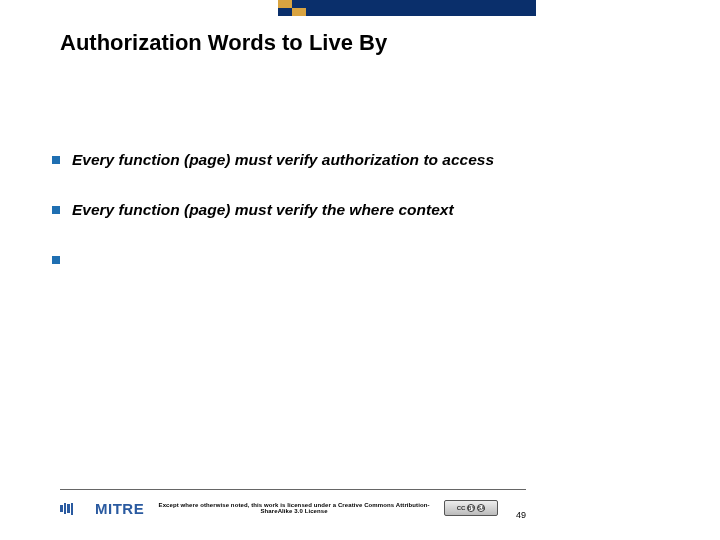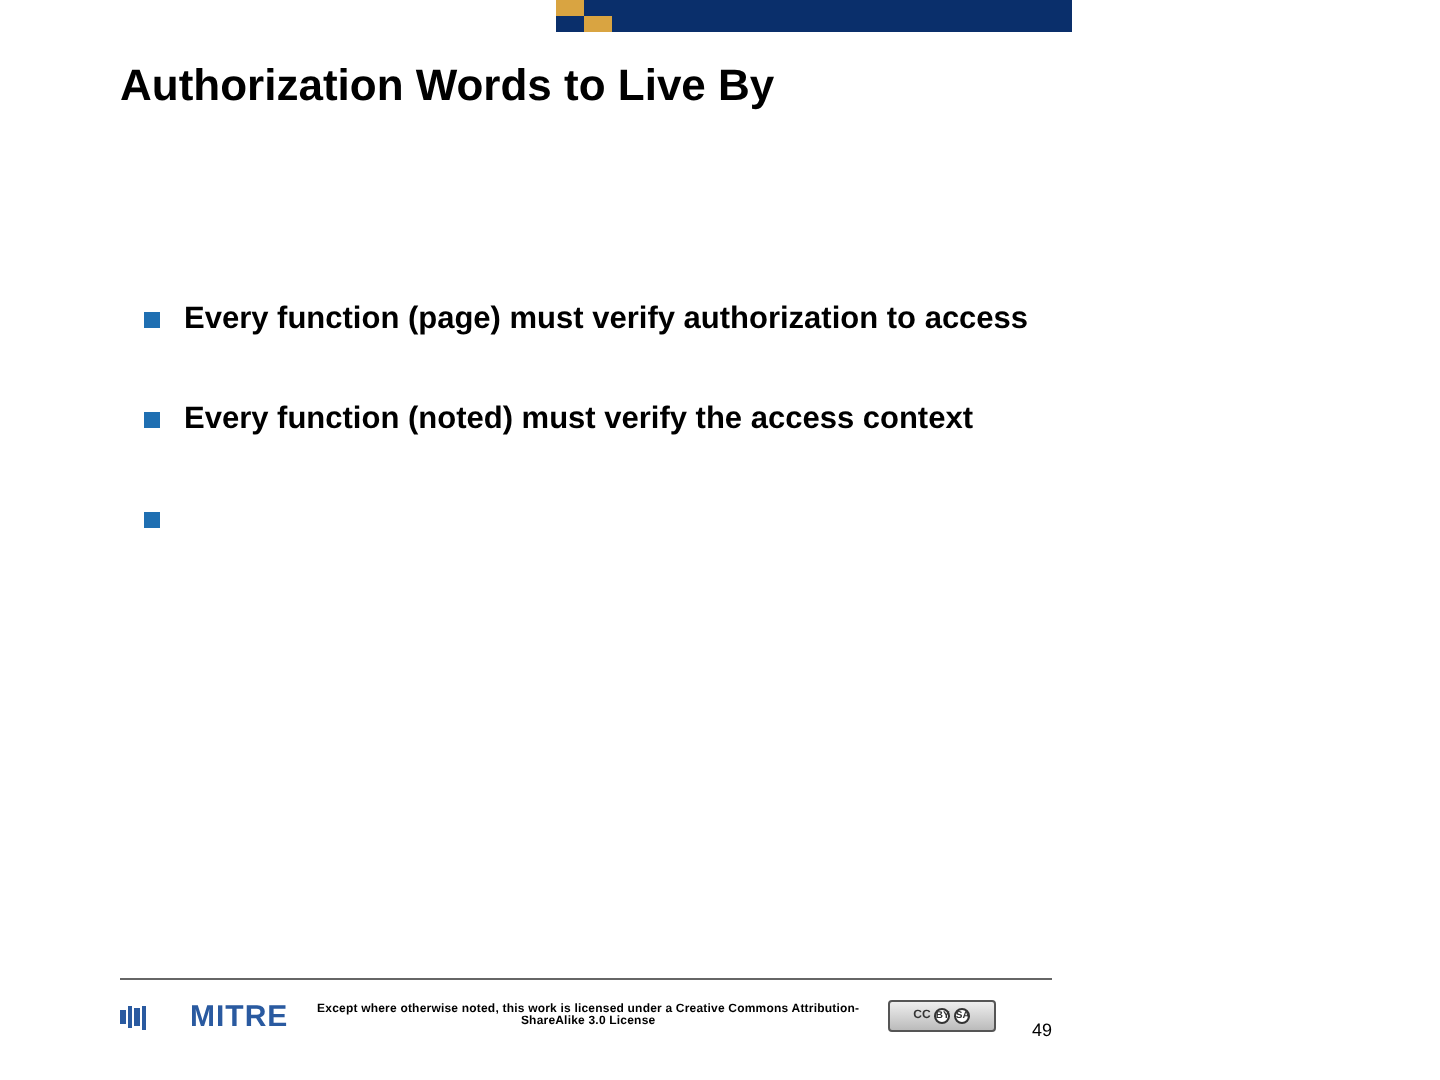--- a/index.html
+++ b/index.html
@@ -4,21 +4,21 @@
 <style>
   * { margin: 0; padding: 0; box-sizing: border-box; }
   html, body { width: 720px; height: 540px; font-family: Arial, Helvetica, sans-serif; background: #fff; }
   .slide { position: relative; width: 576px; height: 540px; background: #fff; }
   .accent-bars { position: absolute; top: 0; right: 40px; display: flex; }
   .accent-top { display: flex; flex-direction: column; }
   .bar-row { display: flex; }
   .sq { width: 14px; height: 8px; }
   .navy-block { width: 230px; height: 16px; background: #0a2f6b; }
   .title { position: absolute; top: 30px; left: 60px; font-size: 22px; font-weight: bold; color: #000; }
-  .body { position: absolute; top: 150px; left: 72px; right: 60px; }
+  .body { position: absolute; top: 150px; left: 52px; right: 60px; font-style: italic; }
   .bullet-item { display: flex; align-items: flex-start; margin-bottom: 30px; }
   .bullet-square { width: 8px; height: 8px; background: #1f6fb2; margin-top: 6px; margin-right: 12px; flex-shrink: 0; }
   .bullet-text { font-size: 15.5px; font-weight: bold; color: #000; line-height: 1.3; }
   .footer-line { position: absolute; left: 60px; right: 50px; bottom: 50px; height: 1px; background: #666; }
   .footer { position: absolute; left: 60px; right: 50px; bottom: 18px; height: 28px; display: flex; align-items: center; }
   .logo { display: flex; align-items: center; gap: 20px; }
   .logo-bars { display: flex; align-items: center; gap: 1px; padding-top:1px; }
   .logo-bar { width: 2.5px; background: #2a5aa0; }
   .logo-text { font-size: 15px; font-weight: bold; color: #2a5aa0; letter-spacing: 0.5px; margin-left: 2px; }
   .license-text { flex: 1; text-align: center; font-size: 6px; color: #000; font-weight: bold; letter-spacing: 0.1px; }
@@ -48,21 +48,21 @@
 
   <h1 class="title">Authorization Words to Live By</h1>
 
   <div class="body">
     <div class="bullet-item">
       <div class="bullet-square"></div>
       <div class="bullet-text">Every function (page) must verify authorization to access</div>
     </div>
     <div class="bullet-item">
       <div class="bullet-square"></div>
-      <div class="bullet-text">Every function (noted) must verify the access context</div>
+      <div class="bullet-text">Every function (page) must verify the where context</div>
     </div>
     <div class="bullet-item">
       <div class="bullet-square"></div>
     </div>
   </div>
 
   <div class="footer-line"></div>
 
   <div class="footer">
     <div class="logo">

